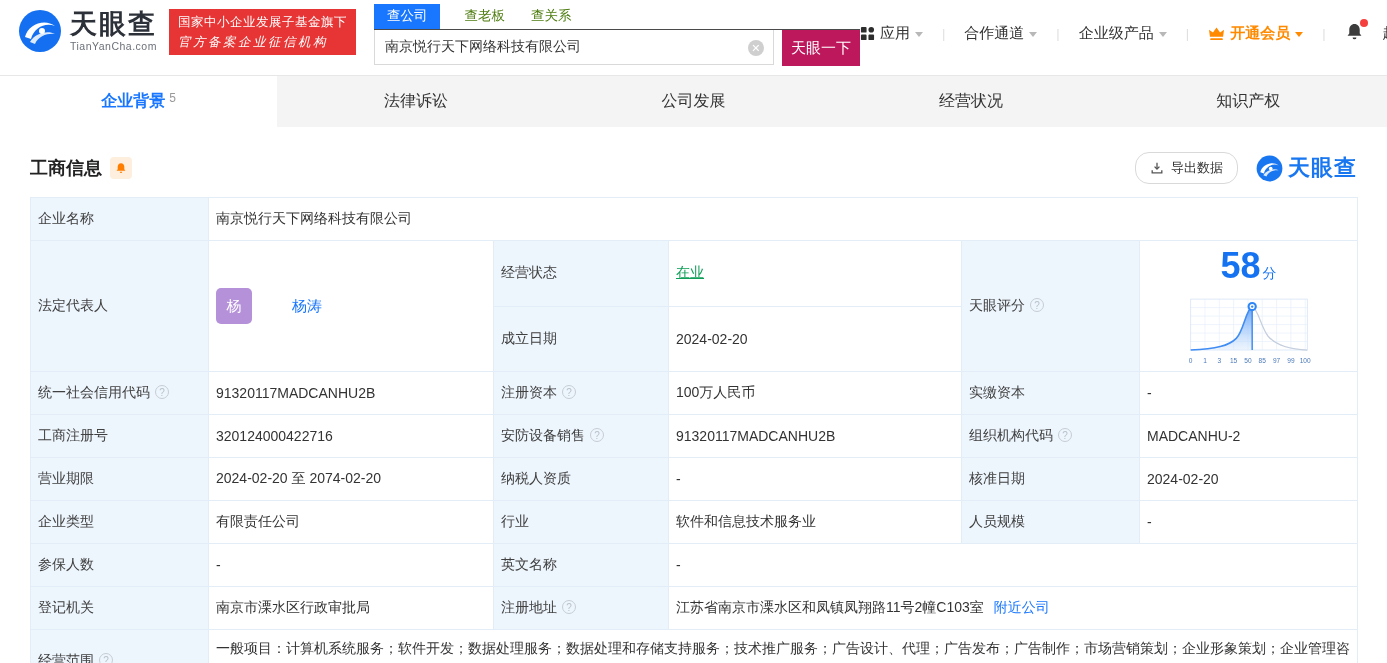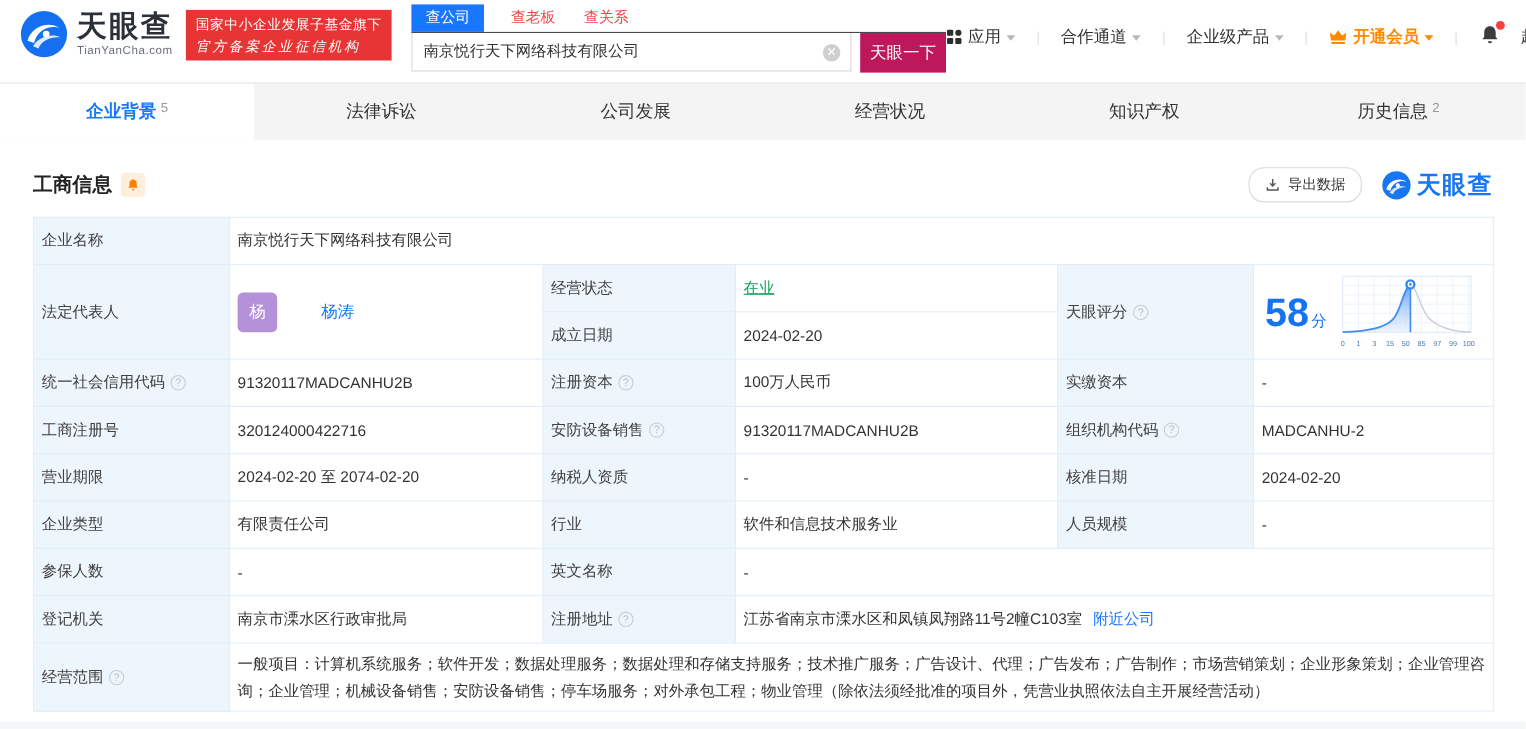--- a/index.html
+++ b/index.html
@@ -14,21 +14,21 @@
   .logo-text { line-height:1; }
   .logo-title { font-size:27px; font-weight:bold; color:#2c3038; letter-spacing:2px; }
   .logo-domain { font-size:10.5px; color:#6b7078; margin-top:3px; letter-spacing:.5px; }
   .red-badge { margin:9px 0 0 12px; background:#e73434; color:#fff; width:190px; height:46px;
     display:flex; flex-direction:column; justify-content:center; padding:0 9px; }
   .red-badge .l1 { font-size:12.5px; letter-spacing:.5px; white-space:nowrap; }
   .red-badge .l2 { font-size:12.5px; letter-spacing:2.5px; margin-top:3px; white-space:nowrap;font-style:italic; }
 
   .search-block { margin-left:18px; margin-top:4px; width:486px; }
   .search-tabs { display:flex; align-items:flex-end; gap:22px; border-bottom:1px solid #4a4a4a; padding-bottom:0; }
-  .stab { font-size:13.5px; color:#ef4444; padding:3px 2px 4px; cursor:pointer; }
+  .stab { font-size:13.5px; color:#4d7c0f; padding:3px 2px 4px; cursor:pointer; }
   .stab.active { background:#1876ff; color:#fff; padding:3px 13px 4px; }
   .search-row { display:flex; margin-top:0; }
   .search-input-wrap { position:relative; width:400px; }
   .search-input { width:400px; height:35px; border:1px solid #d9d9d9; border-top:none;
     padding:0 34px 0 10px; font-size:14px; color:#333; outline:none;
     font-family:"Liberation Sans","DejaVu Sans",sans-serif; }
   .clear-icon { position:absolute; right:10px; top:10px; width:16px; height:16px; border-radius:50%;
     background:#cfcfcf; color:#fff; font-size:11px; line-height:16px; text-align:center; cursor:pointer; }
   .clear-icon::before { content:"✕"; }
   .search-btn { width:80px; height:36px; background:#be185d; color:#fff; border:none; font-size:15px;
@@ -80,21 +80,21 @@
   .link { color:#1876ff; cursor:pointer; text-decoration:none;margin-left:28px; }
   .status-green { color:#0f9e57; text-decoration:underline; cursor:pointer; }
   .rep { display:flex; align-items:center; gap:12px; }
   .avatar { width:36px; height:36px; border-radius:5px; background:#b591d9; color:#fff;
     font-size:15px; display:flex; align-items:center; justify-content:center; }
   .rep-name { font-size:15px; }
   td.scope { height:63px; line-height:1.75; padding:8px 14px; }
   .addr-link { margin-left:10px; }
 
   .score-cell { padding:4px 10px !important; }
-  .score-wrap { display:flex; align-items:center; gap:10px; }
+  .score-wrap { display:flex; align-items:center; gap:10px;flex-direction:column; }
   .score-num { color:#1573f2; white-space:nowrap; }
   .score-num .v { font-size:36px; font-weight:bold; }
   .score-num .u { font-size:14px; margin-left:2px; }
   .score-chart { width:126px; height:70px; display:block; }
 
   .footer-strip { height:13px; background:#f5f6f7; margin-top:9px; }
 </style>
 </head>
 <body>
 
@@ -186,24 +186,20 @@
     <span>法律诉讼</span>
   </div>
   <div class="tab">
     <span>公司发展</span>
   </div>
   <div class="tab">
     <span>经营状况</span>
   </div>
   <div class="tab">
     <span>知识产权</span>
-  </div>
-  <div class="tab">
-    <span>历史信息</span>
-    <span class="count">2</span>
   </div>
 </div>
 
 <div class="content">
   <div class="section-head">
     <span class="section-title">工商信息</span>
     <span class="bell-badge">
       <svg width="12" height="12" viewBox="0 0 20 20">
         <path d="M10 2 C6.7 2 4.5 4.6 4.5 8 v4 l-1.8 2.4 h14.6 L15.5 12 V8 C15.5 4.6 13.3 2 10 2 Z" fill="#ff7e00"></path>
         <path d="M8 16.2 a2 2 0 0 0 4 0 Z" fill="#ff7e00"></path>

